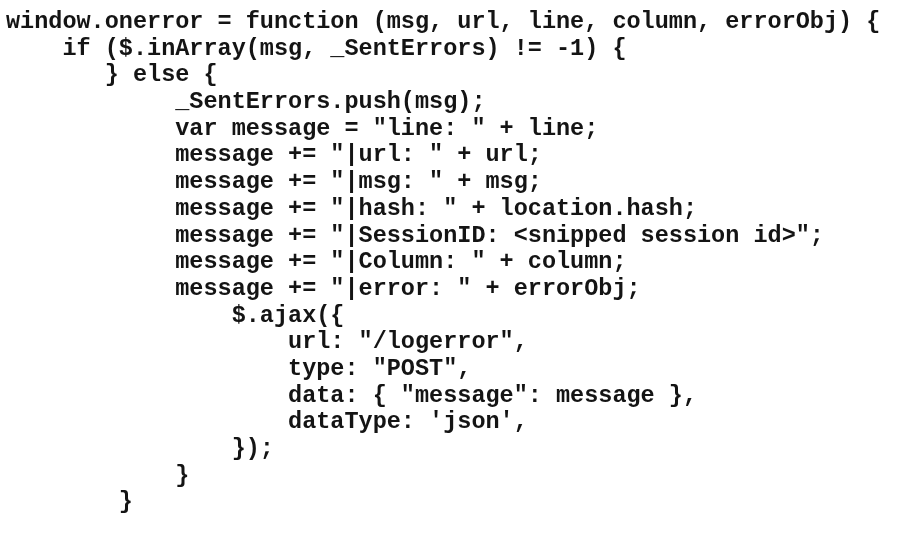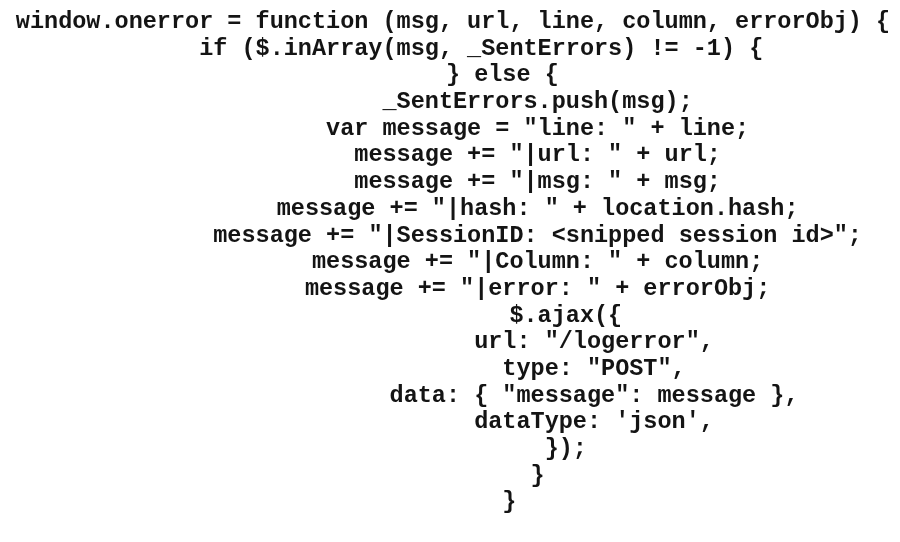--- a/index.html
+++ b/index.html
@@ -6,21 +6,20 @@
     margin: 0;
     padding: 0;
     background: #ffffff;
   }
   .screen {
     position: relative;
     width: 900px;
     height: 542px;
     background: #ffffff;
     overflow: hidden;
-    text-align: center;
   }
   .code-block {
     margin: 0;
     padding: 9px 0 0 6px;
     font-family: "Liberation Mono", "DejaVu Sans Mono", monospace;
     font-weight: bold;
     font-size: 23.5px;
     line-height: 26.7px;
     color: #141414;
     -webkit-font-smoothing: antialiased;

